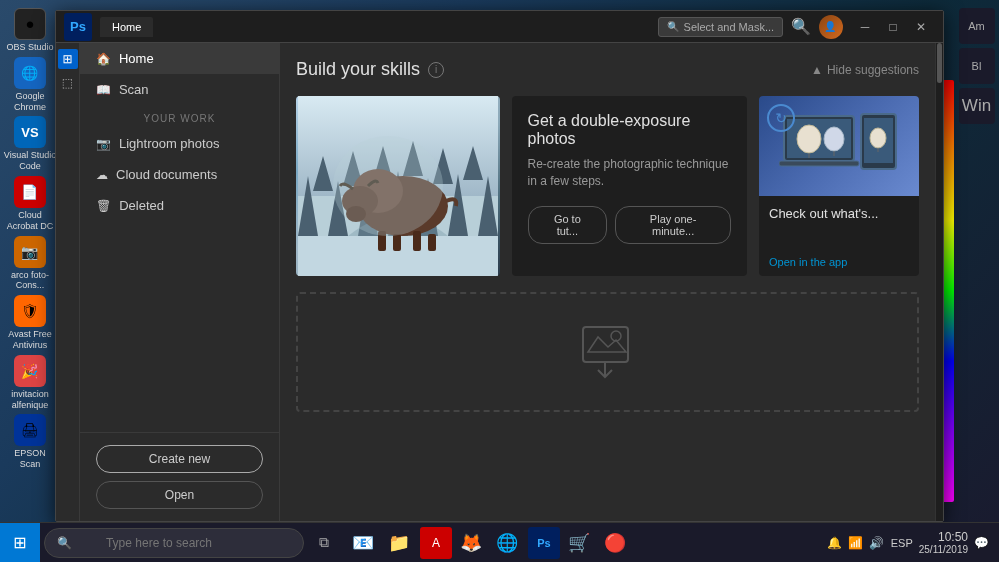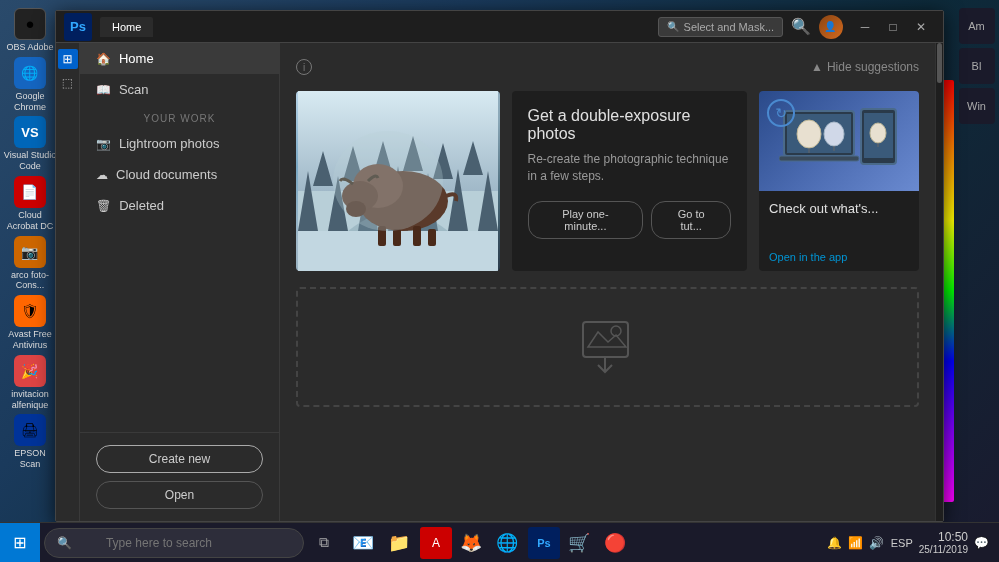--- a/index.html
+++ b/index.html
@@ -374,21 +374,21 @@
 </head>
 <body>
 
 <div class="desktop"></div>
 
 <div class="desktop-icons">
   <div class="desktop-icon">
     <div class="icon-img" style="background:#222; border:1px solid #555;">
       <span style="font-size:14px;">⏺</span>
     </div>
-    <span class="icon-label">OBS Adobe</span>
+    <span class="icon-label">OBS Studio</span>
   </div>
   <div class="desktop-icon">
     <div class="icon-img" style="background:#1565c0;">
       <span style="font-size:14px;">🌐</span>
     </div>
     <span class="icon-label">Google Chrome</span>
   </div>
   <div class="desktop-icon">
     <div class="icon-img" style="background:#0066b8;">
       <span style="font-size:13px; color:white; font-weight:bold;">VS</span>
@@ -430,21 +430,21 @@
 <div class="color-bar"></div>
 
 <div class="right-bar">
   <div class="right-icon" style="background:#1a1a2a;">
     <span style="font-size:11px; color:#aaa;">Am</span>
   </div>
   <div class="right-icon" style="background:#1a1a2a;">
     <span style="font-size:11px; color:#aaa;">Bl</span>
   </div>
   <div class="right-icon" style="background:#1a1a2a;">
-    <span style="font-size:11px; color:#aaa;">Win</span>
+    <span style="font-size:17px; color:#aaa;">Win</span>
   </div>
 </div>
 
 <div class="ps-window">
 
   <div class="ps-titlebar">
     <div class="ps-logo">Ps</div>
 
     <div class="ps-tabs">
       <div class="ps-tab active">Home</div>
@@ -504,20 +504,21 @@
       <div class="sidebar-actions">
         <button class="btn-create-new">Create new</button>
         <button class="btn-open">Open</button>
       </div>
     </div>
 
     <div class="ps-content">
 
       <div class="section-header">
         <div class="section-title">
+          <span>Build your skills</span>
           <div class="info-icon">i</div>
         </div>
         <div class="hide-suggestions">
           <span>▲</span>
           <span>Hide suggestions</span>
         </div>
       </div>
 
       <div class="cards-row">
 
@@ -561,22 +562,22 @@
                 </linearGradient>
               </defs>
             </svg>
           </div>
         </div>
 
         <div class="card-middle">
           <h3>Get a double-exposure photos</h3>
           <p>Re-create the photographic technique in a few steps.</p>
           <div class="card-middle-actions">
+            <button class="card-btn">Go to tut...</button>
             <button class="card-btn">Play one-minute...</button>
-            <button class="card-btn">Go to tut...</button>
           </div>
         </div>
 
         <div class="card-small">
           <div class="card-small-image">
 
             <div style="position:absolute; top:8px; left:8px;">
               <div style="width:28px; height:28px; border:2px solid #4a8ad0; border-radius:50%; display:flex; align-items:center; justify-content:center; color:#4a8ad0; font-size:14px;">↻</div>
             </div>
 

